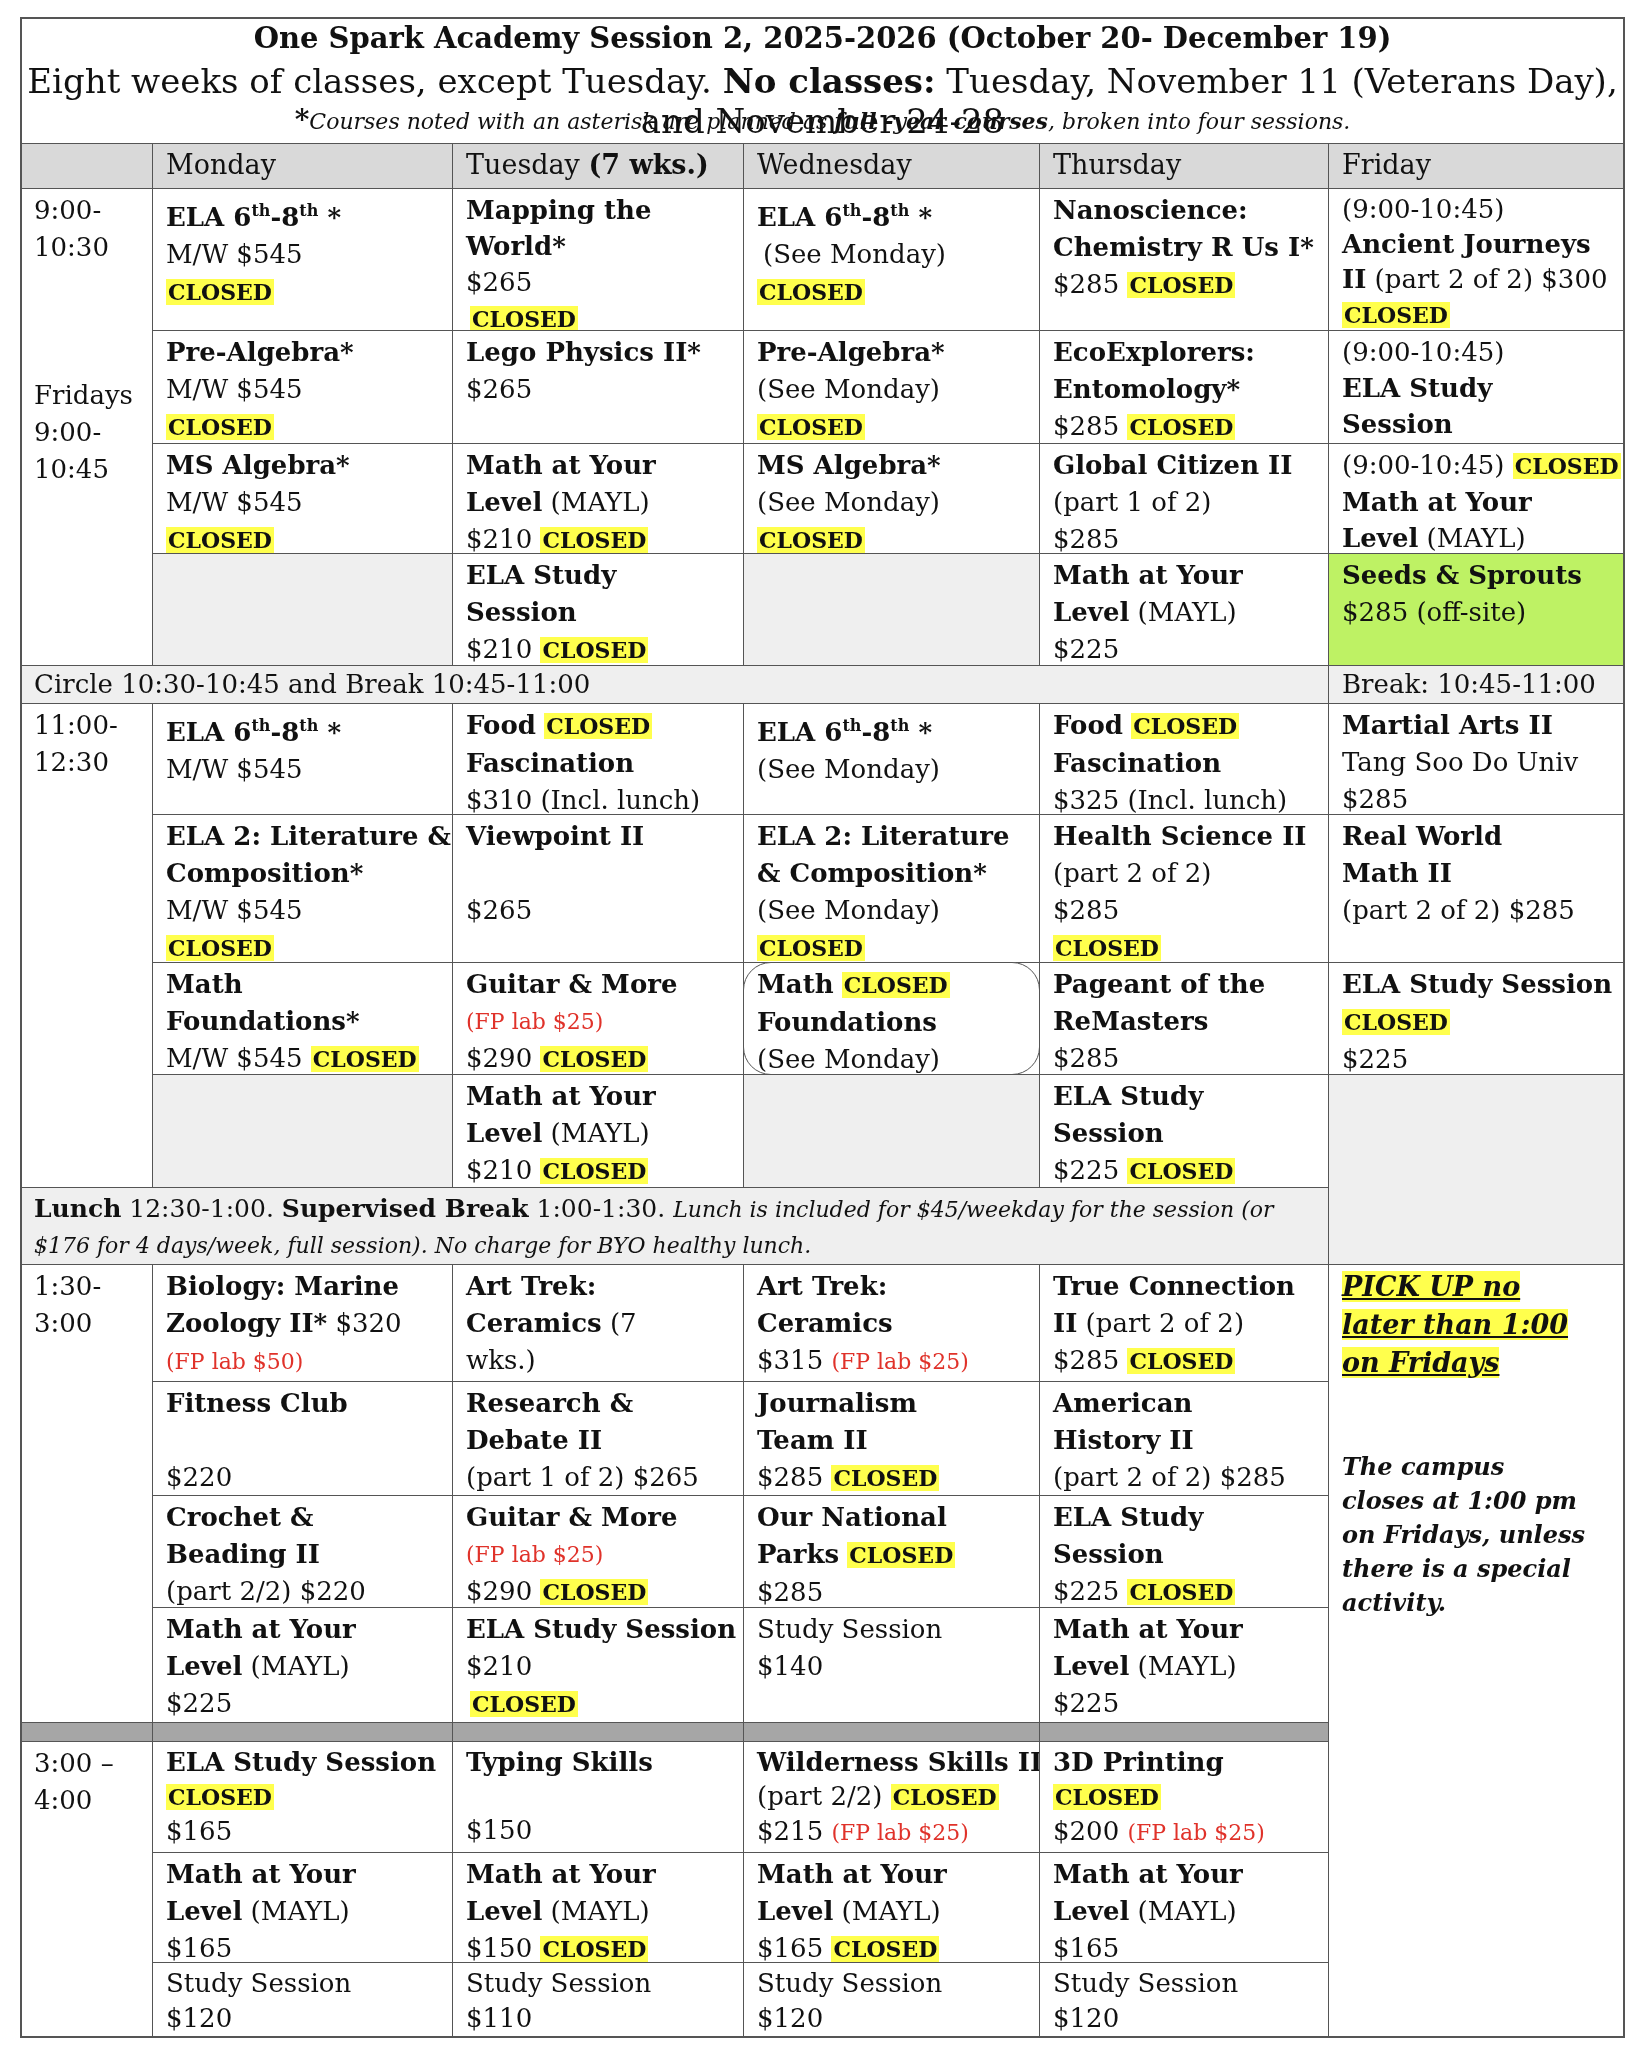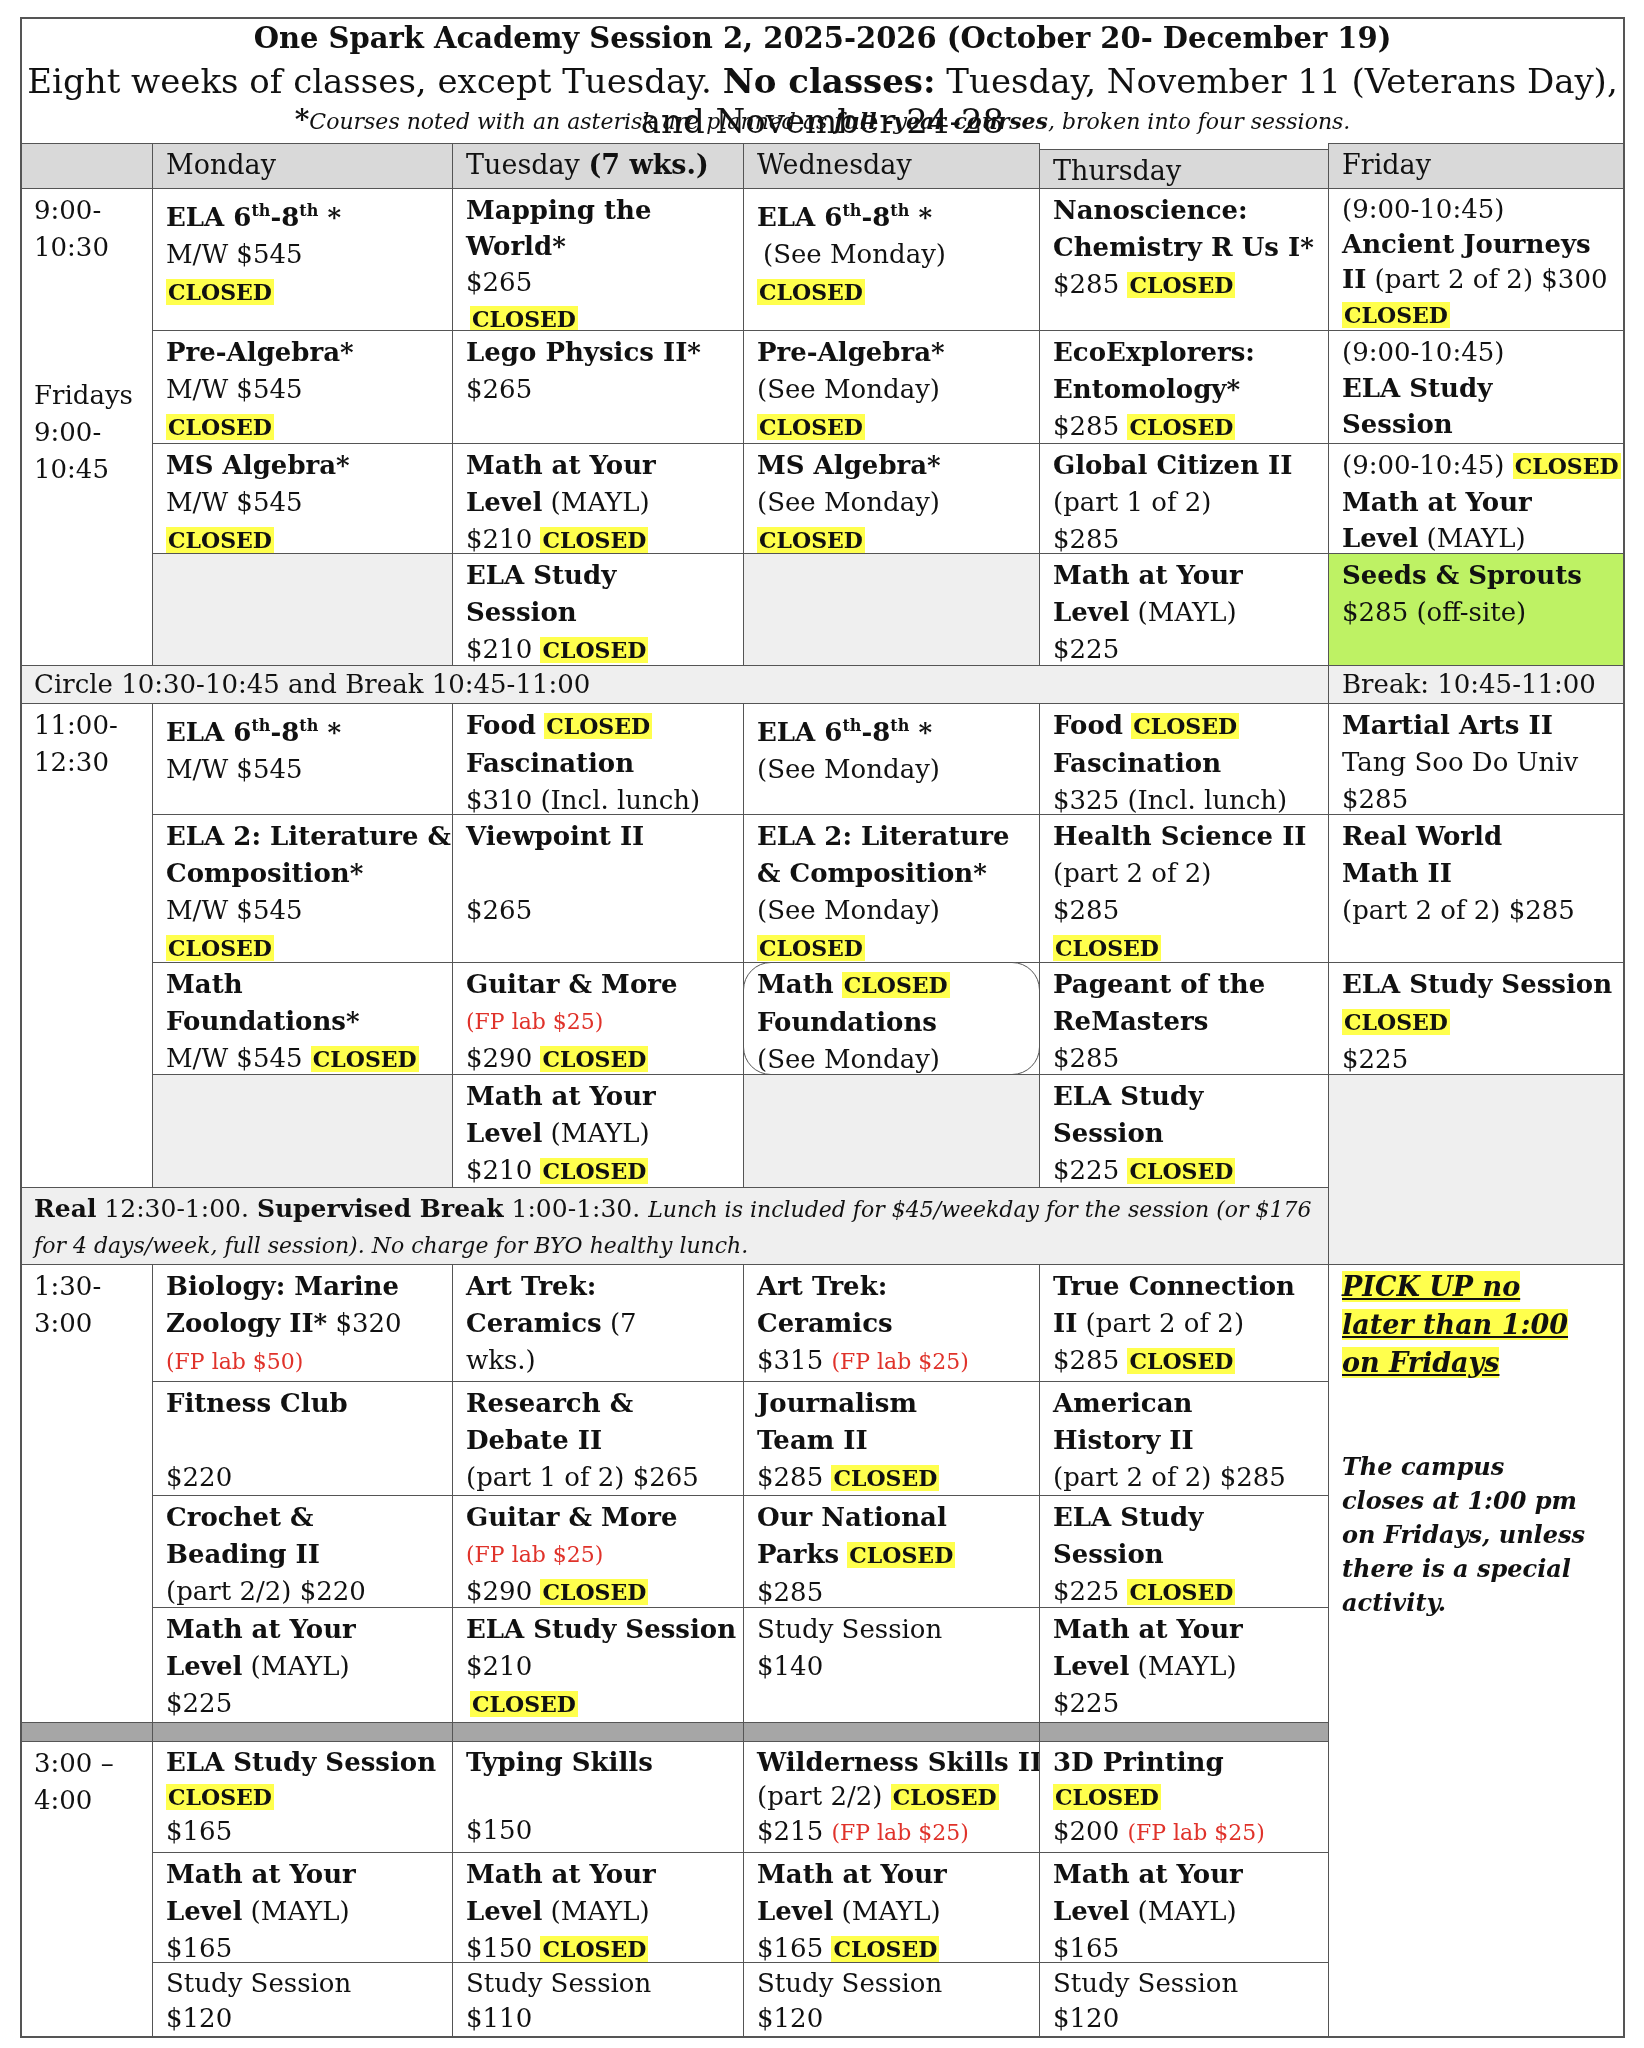--- a/index.html
+++ b/index.html
@@ -30,21 +30,21 @@
 <div class="title-block">
   <div class="t1">One Spark Academy Session 2, 2025-2026 (October 20- December 19)</div>
   <div class="t2"><span>Eight weeks of classes, except Tuesday. </span><b>No classes:</b><span> Tuesday, November 11 (Veterans Day), and November 24-28</span></div>
   <div class="t3"><span class="star">*</span><span>Courses noted with an asterisk are planned as </span><b>full -year courses</b><span>, broken into four sessions.</span></div>
 </div>
 
 <div class="cell hdr" style="left:20px;top:143px;width:133px;height:46px;"></div>
 <div class="cell hdr" style="left:152px;top:143px;width:301px;height:46px;">Monday</div>
 <div class="cell hdr" style="left:452px;top:143px;width:292px;height:46px;"><span>Tuesday </span><b>(7 wks.)</b></div>
 <div class="cell hdr" style="left:743px;top:143px;width:297px;height:46px;">Wednesday</div>
-<div class="cell hdr" style="left:1039px;top:143px;width:290px;height:46px;margin-top:6px;">Thursday</div>
+<div class="cell hdr" style="left:1039px;top:143px;width:290px;height:46px;">Thursday</div>
 <div class="cell hdr" style="left:1328px;top:143px;width:297px;height:46px;">Friday</div>
 
 <div class="cell time" style="left:20px;top:188px;width:133px;height:478px;">
   <div>9:00-</div>
   <div>10:30</div>
   <div style="margin-top:111px">Fridays</div>
   <div>9:00-</div>
   <div>10:45</div>
 </div>
 
@@ -224,21 +224,21 @@
   <div>(part 2 of 2) $285</div>
 </div>
 <div class="cell" style="left:1328px;top:962px;width:297px;height:113px;">
   <div><b class="t">ELA Study Session</b></div>
   <div><span class="closed">CLOSED</span></div>
   <div>$225</div>
 </div>
 <div class="cell gray" style="left:1328px;top:1074px;width:297px;height:191px;"></div>
 
 <div class="cell gray" style="left:20px;top:1187px;width:1309px;height:78px;line-height:35px;font-size:25px;">
-  <b>Real</b><span> 12:30-1:00. </span><b>Supervised Break</b><span> 1:00-1:30. </span><span class="i" style="font-size:22px">Lunch is included for $45/weekday for the session (or $176 for 4 days/week, full session). No charge for BYO healthy lunch.</span>
+  <b>Lunch</b><span> 12:30-1:00. </span><b>Supervised Break</b><span> 1:00-1:30. </span><span class="i" style="font-size:22px">Lunch is included for $45/weekday for the session (or $176 for 4 days/week, full session). No charge for BYO healthy lunch.</span>
 </div>
 
 <div class="cell time" style="left:20px;top:1264px;width:133px;height:459px;">
   <div>1:30-</div>
     <div>3:00</div>
 </div>
 
 <div class="cell" style="left:152px;top:1264px;width:351px;height:118px;">
   <div style="width:240px"><b class="t">Biology: Marine Zoology II*</b><span> $320 </span><span class="lab">(FP lab $50)</span></div>
 </div>

